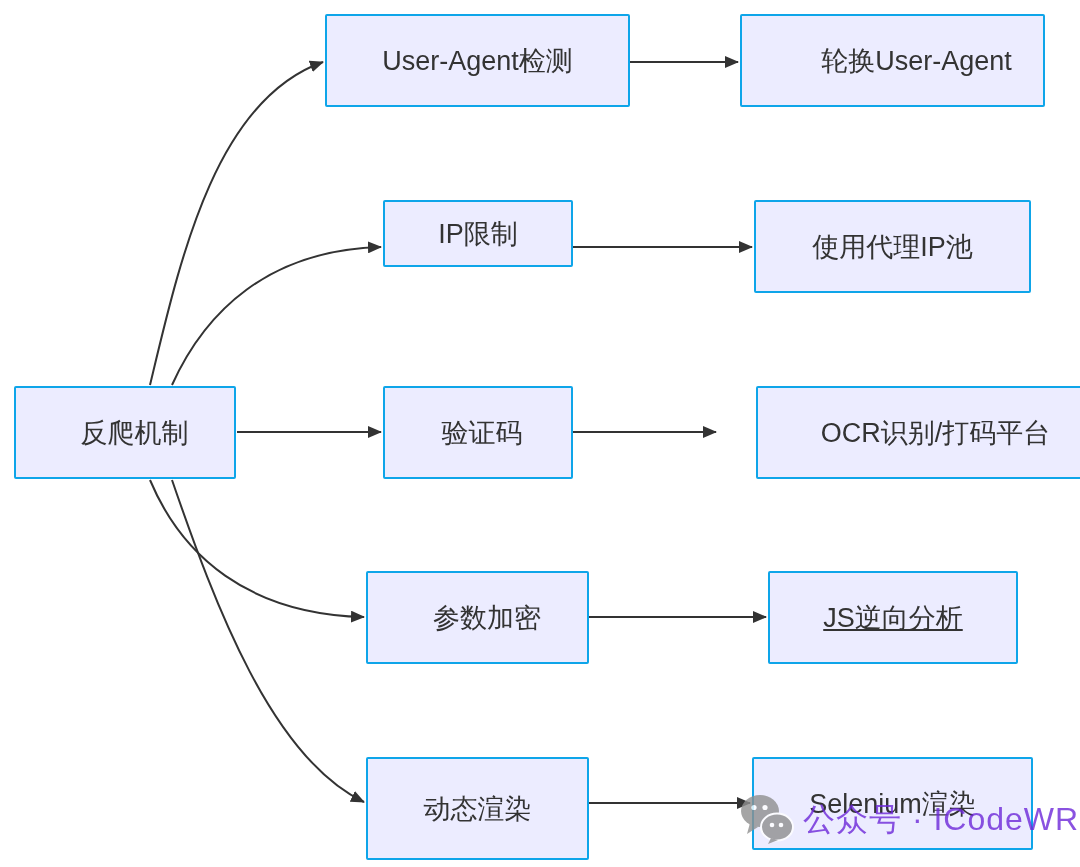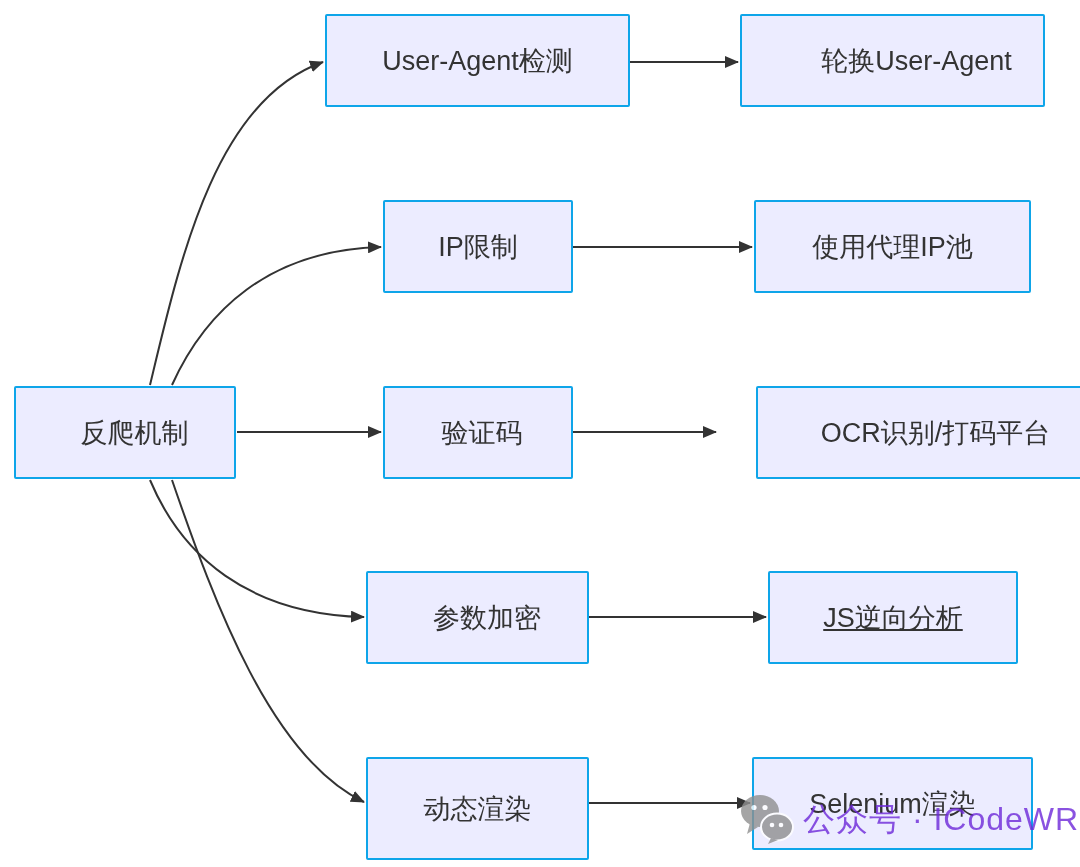--- a/index.html
+++ b/index.html
@@ -76,21 +76,21 @@
   </svg>
 
   <div class="node" style="left:14px; top:386px; width:222px; height:93px;padding-left:19px;">
     <span>反爬机制</span>
   </div>
 
   <div class="node" style="left:325px; top:14px; width:305px; height:93px;">
     <span>User-Agent检测</span>
   </div>
 
-  <div class="node" style="left:383px; top:200px; width:190px; height:93px;text-align:right;">
+  <div class="node" style="left:383px; top:200px; width:190px; height:67px;text-align:right;">
     <span>IP限制</span>
   </div>
 
   <div class="node" style="left:383px; top:386px; width:190px; height:93px;padding-left:8px;">
     <span>验证码</span>
   </div>
 
   <div class="node" style="left:366px; top:571px; width:223px; height:93px;padding-left:19px;">
     <span>参数加密</span>
   </div>

